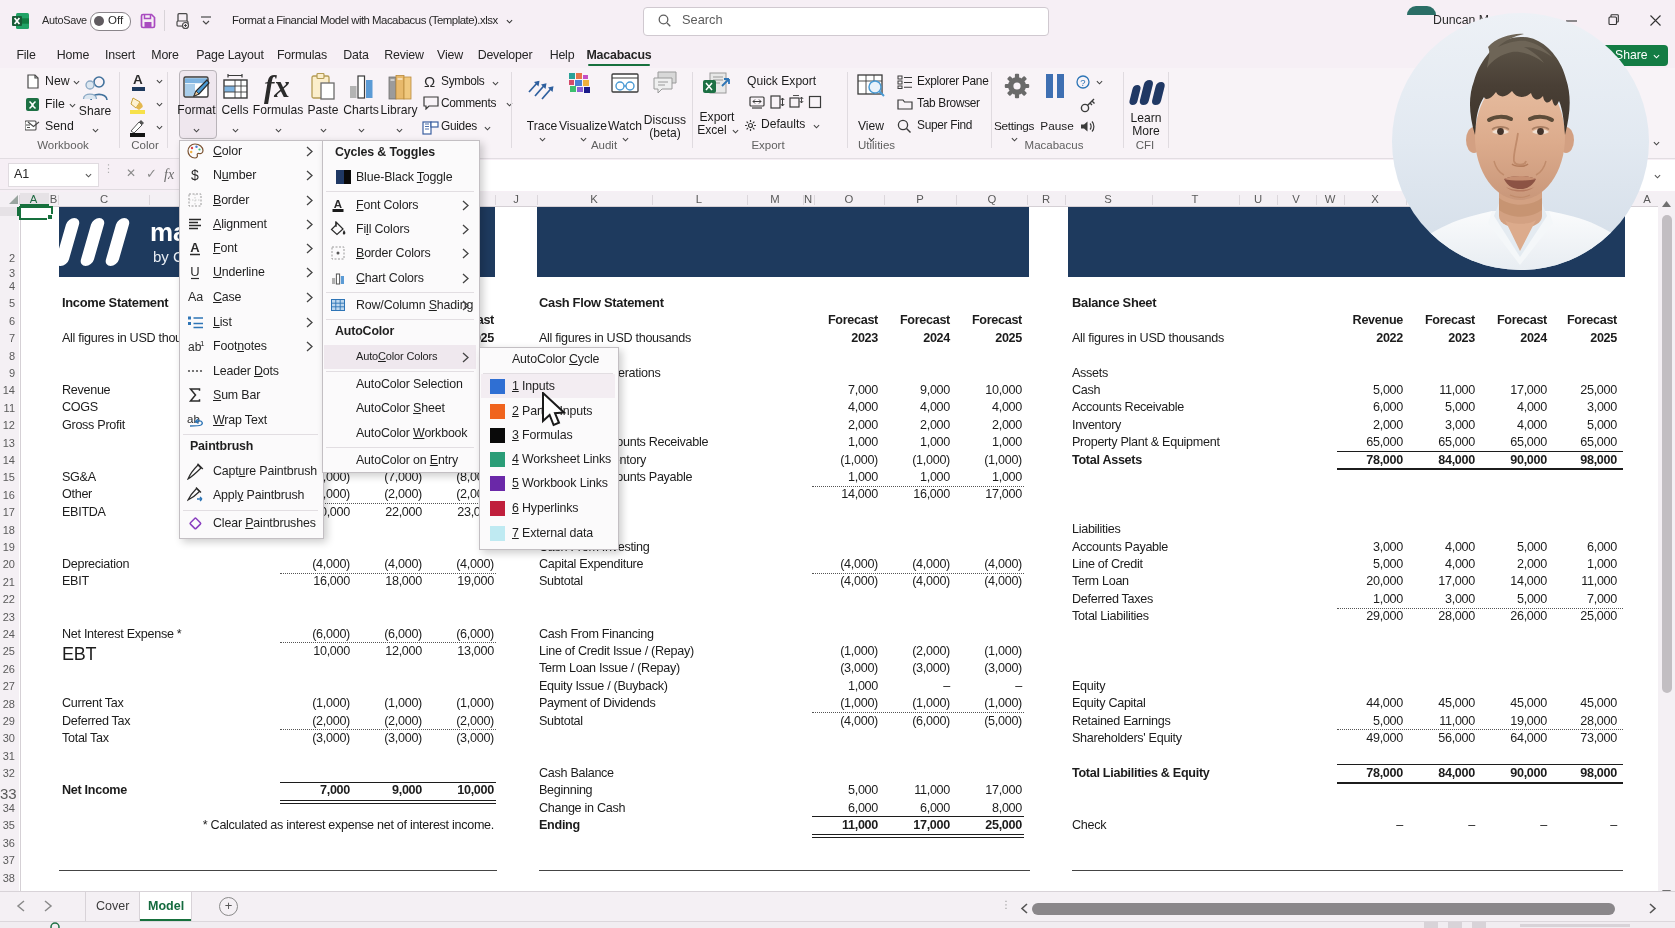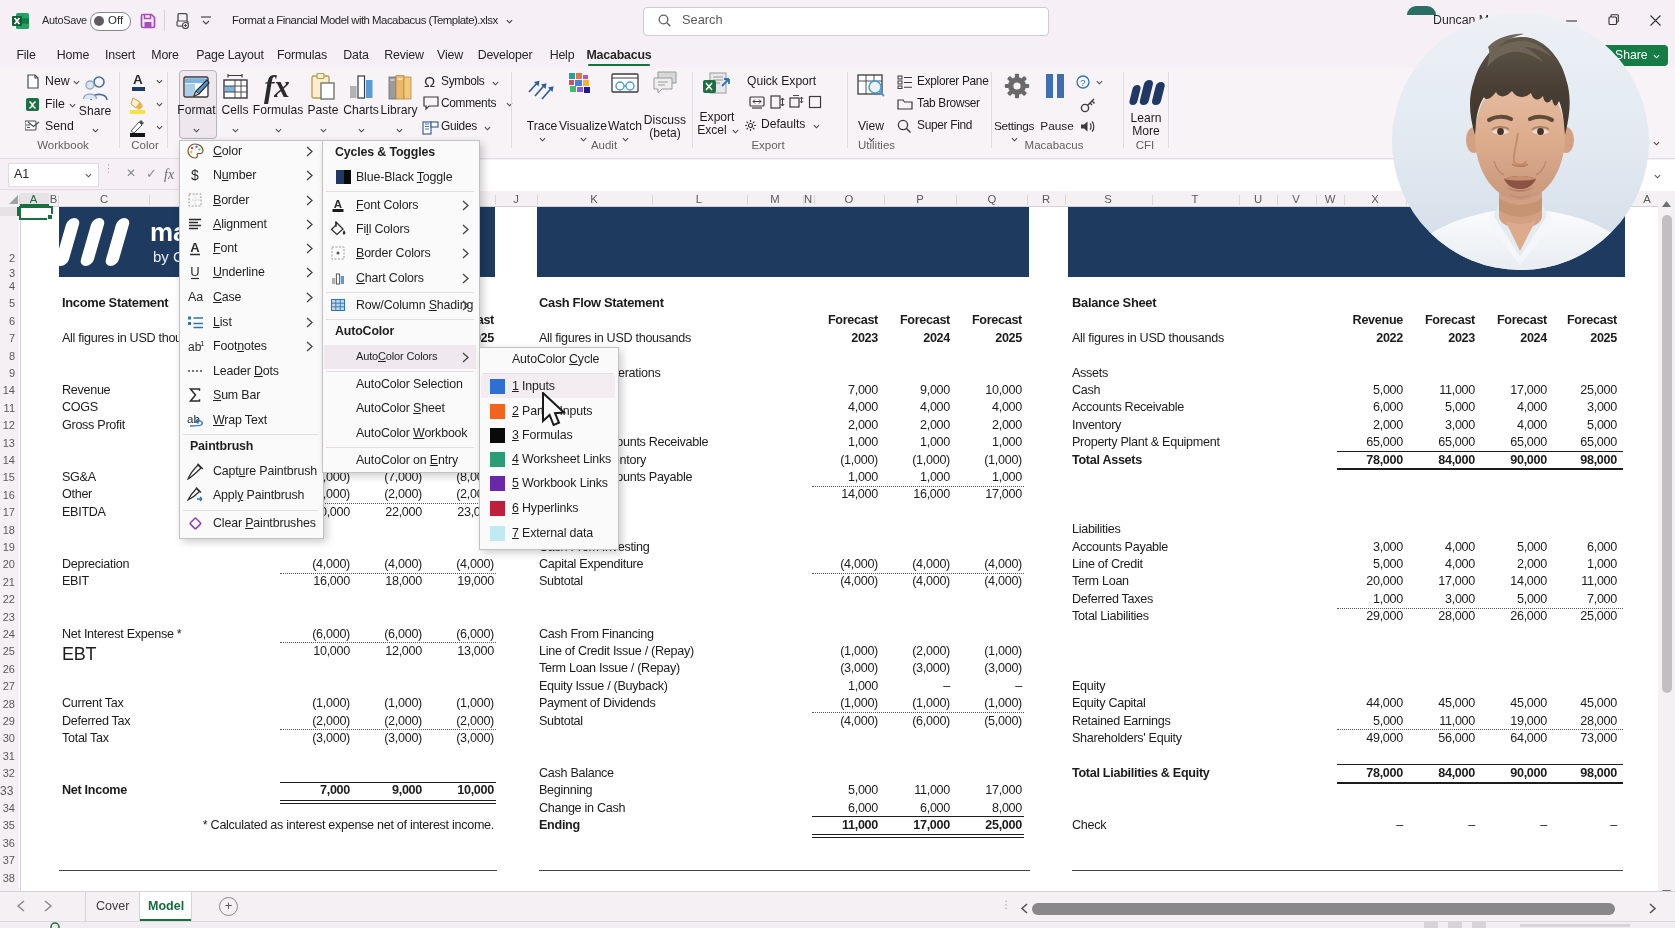--- a/index.html
+++ b/index.html
@@ -480,21 +480,21 @@
 <div class="t" style="left:0px;width:15px;text-align:right;top:610.5px;font-size:11px;color:#5a5a5a;">23</div>
 <div class="t" style="left:0px;width:15px;text-align:right;top:627.9px;font-size:11px;color:#5a5a5a;">24</div>
 <div class="t" style="left:0px;width:15px;text-align:right;top:645.3px;font-size:11px;color:#5a5a5a;">25</div>
 <div class="t" style="left:0px;width:15px;text-align:right;top:662.7px;font-size:11px;color:#5a5a5a;">26</div>
 <div class="t" style="left:0px;width:15px;text-align:right;top:680.1px;font-size:11px;color:#5a5a5a;">27</div>
 <div class="t" style="left:0px;width:15px;text-align:right;top:697.5px;font-size:11px;color:#5a5a5a;">28</div>
 <div class="t" style="left:0px;width:15px;text-align:right;top:714.9px;font-size:11px;color:#5a5a5a;">29</div>
 <div class="t" style="left:0px;width:15px;text-align:right;top:732.3px;font-size:11px;color:#5a5a5a;">30</div>
 <div class="t" style="left:0px;width:15px;text-align:right;top:749.7px;font-size:11px;color:#5a5a5a;">31</div>
 <div class="t" style="left:0px;width:15px;text-align:right;top:767.1px;font-size:11px;color:#5a5a5a;">32</div>
-<div class="t" style="left:0px;width:15px;text-align:left;top:784.5px;font-size:12px;color:#5a5a5a;">33</div>
+<div class="t" style="left:0px;width:15px;text-align:center;top:784.5px;font-size:15px;color:#5a5a5a;">33</div>
 <div class="t" style="left:0px;width:15px;text-align:right;top:801.9px;font-size:11px;color:#5a5a5a;">34</div>
 <div class="t" style="left:0px;width:15px;text-align:right;top:819.3px;font-size:11px;color:#5a5a5a;">35</div>
 <div class="t" style="left:0px;width:15px;text-align:right;top:836.7px;font-size:11px;color:#5a5a5a;">36</div>
 <div class="t" style="left:0px;width:15px;text-align:right;top:854.1px;font-size:11px;color:#5a5a5a;">37</div>
 <div class="t" style="left:0px;width:15px;text-align:right;top:871.5px;font-size:11px;color:#5a5a5a;">38</div>
 <div style="position:absolute;left:59px;top:206.5px;width:435.5px;height:70px;background:#1e3a5e;"></div>
 <div style="position:absolute;left:537px;top:206.5px;width:491.5px;height:70px;background:#1e3a5e;"></div>
 <div style="position:absolute;left:1068px;top:206.5px;width:557px;height:70px;background:#1e3a5e;"></div>
 <svg style="position:absolute;left:59px;top:206.5px;" width="160" height="70" viewBox="0 0 160 70">
       <g fill="#fff">

